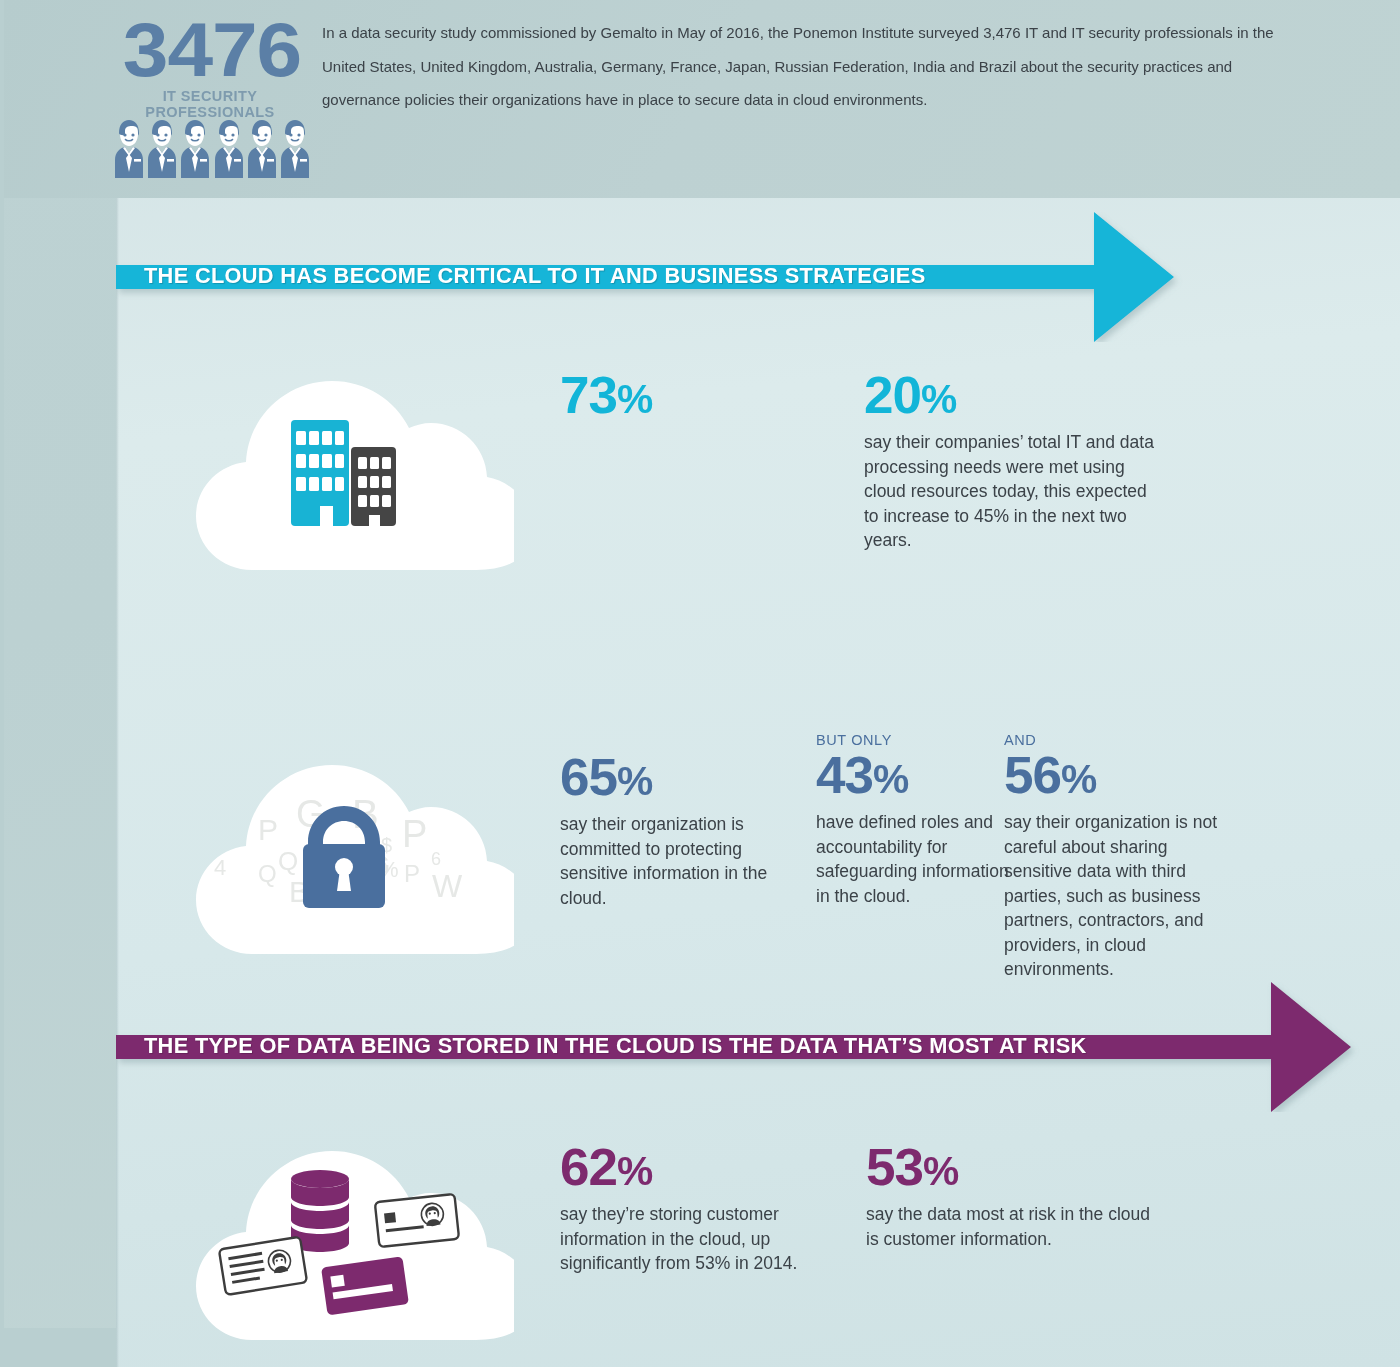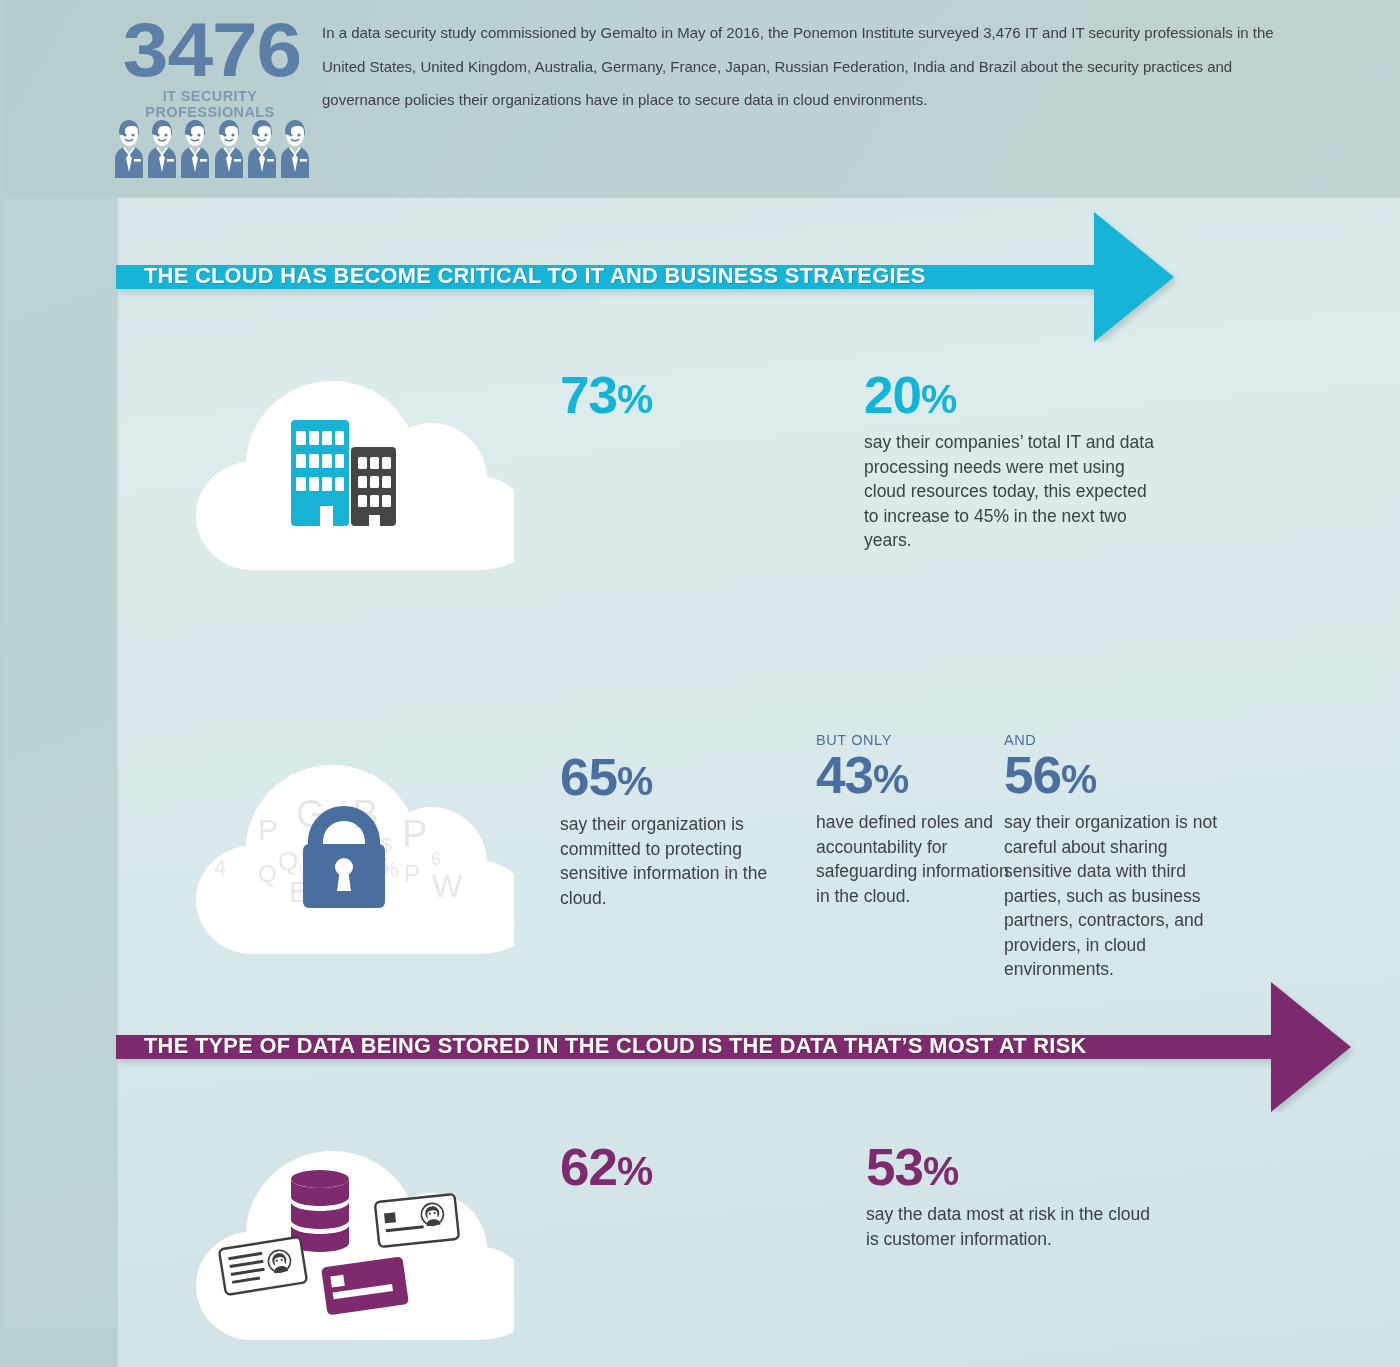--- a/index.html
+++ b/index.html
@@ -369,20 +369,21 @@
         <g transform="rotate(-8 190 158)">
           <rect x="150" y="134" width="82" height="48" rx="5" fill="#7d2a6e"></rect>
           <rect x="158" y="144" width="13" height="11" fill="#ffffff"></rect>
           <rect x="158" y="160" width="60" height="7" fill="#ffffff"></rect>
         </g>
       </svg>
     </div>
 
     <div style="position:absolute; left:556px; top:1140px; width:275px;">
       <div class="stat-pct sec-purple"><span>62</span><span class="sym">%</span></div>
+      <div class="stat-body">say they’re storing customer information in the cloud, up significantly from 53% in 2014.</div>
     </div>
 
     <div style="position:absolute; left:862px; top:1140px; width:290px;">
       <div class="stat-pct sec-purple"><span>53</span><span class="sym">%</span></div>
       <div class="stat-body">say the data most at risk in the cloud is customer information.</div>
     </div>
   </div>
 </div>
 
 </body></html>

